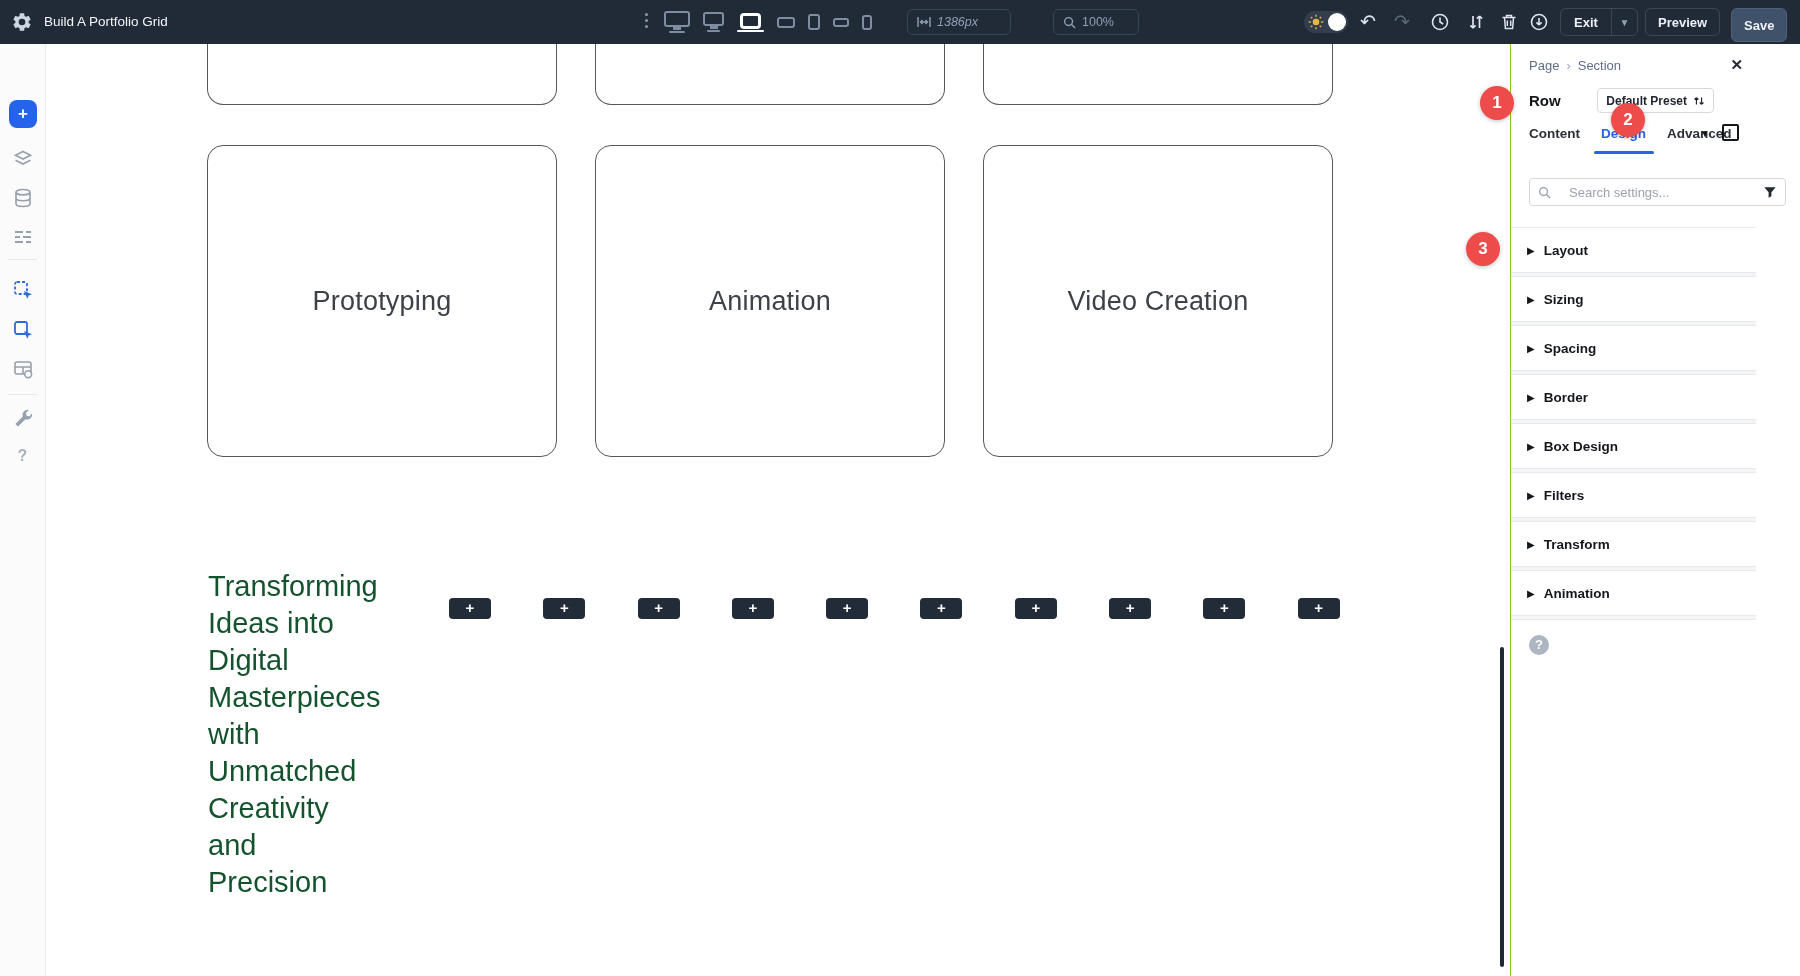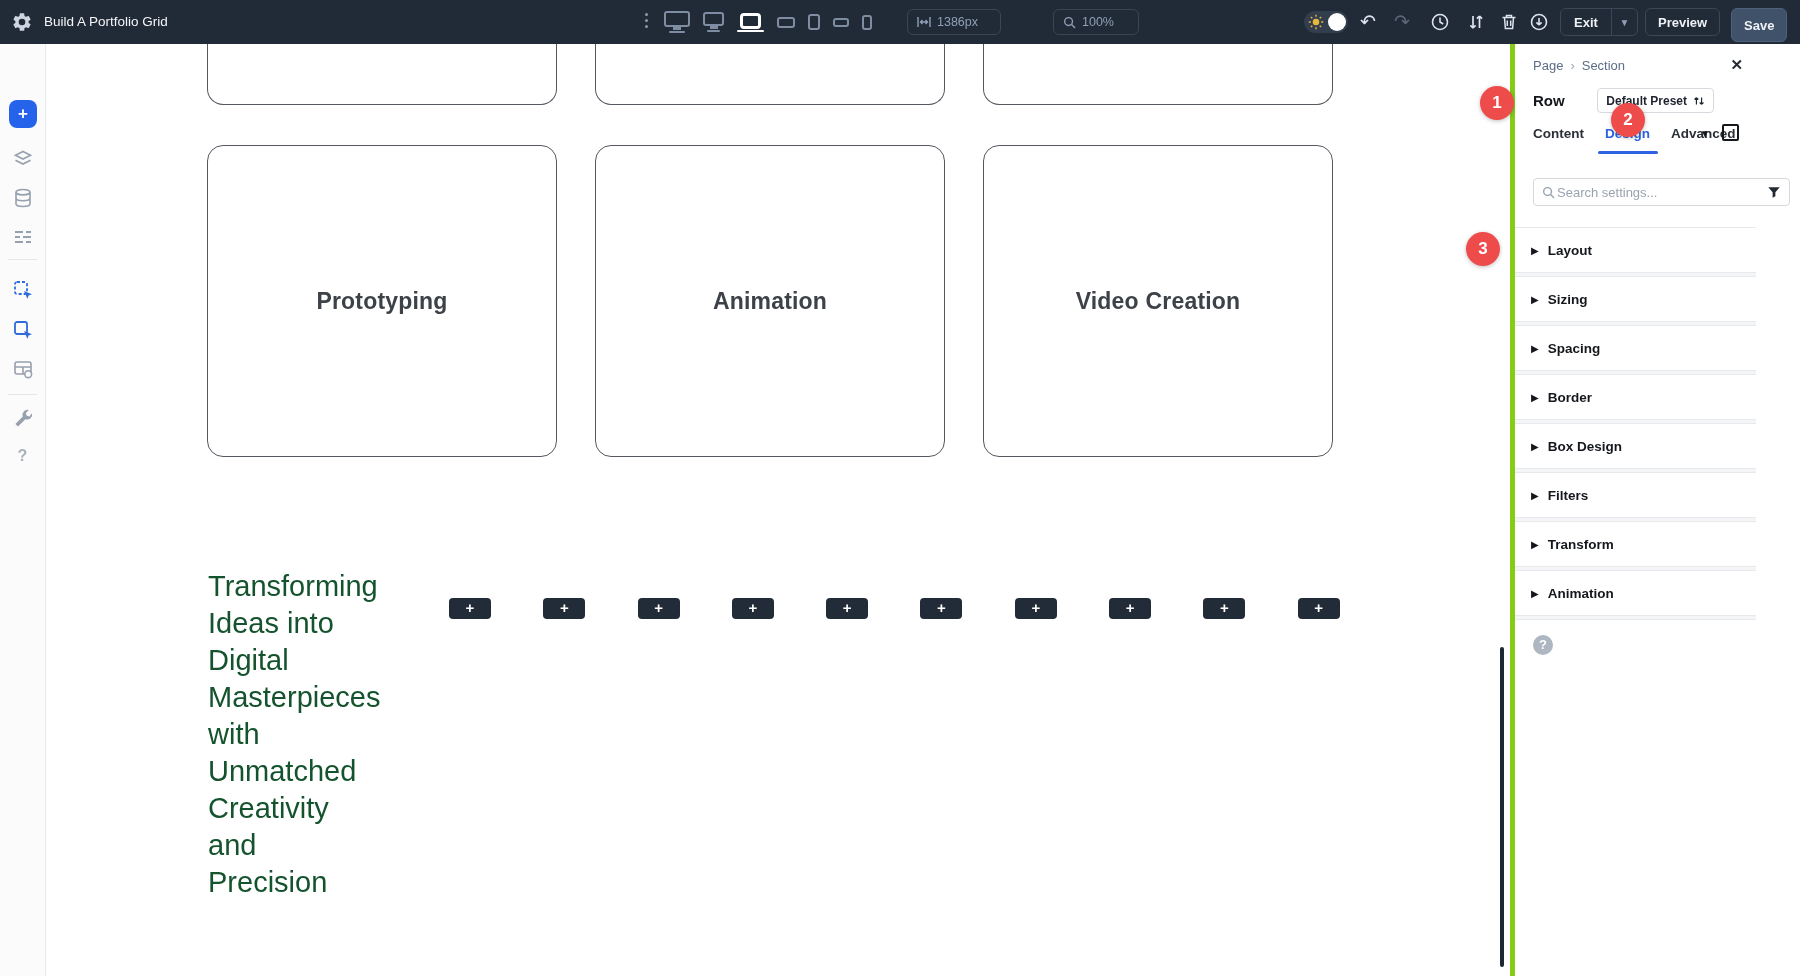--- a/index.html
+++ b/index.html
@@ -22,21 +22,21 @@
   .dev-md .scr { width:21px; height:14px; } .dev-md .base{ width:13px; }
   .dev-laptop .scr { width:21px; height:16px; border:3px solid #ffffff; border-radius:4px; }
   .dev-laptop .base { width:27px; background:#ffffff; }
   .dev-tabl .scr { width:18px; height:11px; }
   .dev-tabp .scr { width:12px; height:16px; }
   .dev-phl .scr { width:16px; height:9px; }
   .dev-php .scr { width:10px; height:15px; }
   .tb-input { position:absolute; top:9px; height:26px; border:1px solid #394656; border-radius:6px;
     display:flex; align-items:center; gap:6px; padding:0 9px; color:#8fa0b5; font-size:12.5px; }
   .tb-input svg { flex:0 0 auto; }
-  .inp-width { left:907px; width:94px; }
+  .inp-width { left:907px; width:104px;font-style:italic; }
   .inp-zoom { left:1053px; width:86px; }
   .toggle { position:absolute; left:1304px; top:11px; width:44px; height:22px; background:#323d4d; border-radius:11px; }
   .toggle .sun { position:absolute; left:4px; top:3px; width:16px; height:16px; color:#e6b83f; }
   .toggle .knob { position:absolute; right:2px; top:2px; width:18px; height:18px; border-radius:50%; background:#fff; }
   .tb-ic { position:absolute; top:12px; width:20px; height:20px; color:#dde4ee; }
   .tb-ic.dim { color:#5b6878; }
   .ic-undo{left:1358px; font-size:19px; line-height:20px; text-align:center;}
   .ic-redo{left:1392px; font-size:19px; line-height:20px; text-align:center;}
   .ic-clock{left:1430px;} .ic-sort{left:1466px;} .ic-trash{left:1499px;} .ic-power{left:1529px;}
   .tb-btn { position:absolute; top:8px; height:28px; border:1px solid #3b4757; border-radius:6px;
@@ -56,43 +56,43 @@
   .sb-div { position:absolute; left:8px; right:8px; height:1px; background:#e5e7ea; }
   .sb-help { font-size:16px; font-weight:700; text-align:center; line-height:24px; color:#aab1bc; }
   .blue { color:#2f6bdb; }
 
   
   .canvas { position:absolute; left:46px; top:44px; width:1464px; bottom:0; background:#fff; overflow:hidden; }
   .card { position:absolute; width:350px; border:1px solid #54585f; background:#fff; }
   .card-top { top:0; height:61px; border-top:none; border-radius:0 0 16px 16px; }
   .card-mid { top:101px; height:312px; border-radius:16px; display:flex; align-items:center; justify-content:center; }
   .c1 { left:161px; } .c2 { left:549px; } .c3 { left:937px; }
-  .card-label { font-size:23px; color:#3d4249; letter-spacing:.2px;font-weight:bold; }
+  .card-label { font-size:27px; color:#3d4249; letter-spacing:.2px; }
   .heading { position:absolute; left:162px; top:524px; width:172px; font-size:29px; line-height:37px; color:#14532d; }
   .plusrow { position:absolute; left:403px; top:554px; display:flex; gap:52.3px; }
   .plusbtn { width:42px; height:21px; background:#222b38; border-radius:4px; color:#fff;
     font-size:15px; font-weight:700; line-height:19px; text-align:center; cursor:pointer; }
   .canvas-scrollbar { position:absolute; left:1454px; top:603px; width:4px; height:320px; background:#1e2734; border-radius:2px; }
 
   
-  .panel { position:absolute; left:1510px; top:44px; width:246px; bottom:0; background:#fff; border-left:5px solid #84cc16; z-index:35; }
+  .panel { position:absolute; left:1510px; top:44px; width:246px; bottom:0; background:#fff; border-left:1px solid #84cc16; z-index:35; }
   .crumbs { position:absolute; left:18px; top:14px; font-size:13px; color:#5d6e88; display:flex; gap:7px; align-items:center; }
   .crumbs .sep { color:#9aa7b8; font-size:13px; }
   .close-x { position:absolute; right:13px; top:12px; font-size:15px; font-weight:700; color:#262b33; cursor:pointer; }
   .elem-label { position:absolute; left:18px; top:48px; font-size:15px; font-weight:700; color:#14171c; }
   .preset-btn { position:absolute; right:42px; top:44px; height:25px; border:1px solid #d6d9de; border-radius:4px;
     background:#fff; display:flex; align-items:center; gap:6px; padding:0 8px; font-size:12px; font-weight:600; color:#1f2430; cursor:pointer; }
   .tabs { position:absolute; left:18px; top:82px; display:flex; gap:21px; font-size:13.5px; font-weight:600; color:#2b2f36; }
   .tab { cursor:pointer; }
   .tab.active { color:#2d63e2; }
   .tab-underline { position:absolute; left:83px; top:107px; width:60px; height:3px; background:#2d63e2; border-radius:2px; }
   .tab-chev { position:absolute; right:46px; top:84px; font-size:10px; color:#14171c; }
   .tab-square { position:absolute; right:17px; top:80px; width:17px; height:17px; border:2px solid #14171c; border-radius:2px; }
   .search-wrap { position:absolute; left:18px; top:134px; width:257px; height:28px; border:1px solid #d4d7dc; border-radius:4px;
-    display:flex; align-items:center; padding:0 8px; gap:2px; background:#fff; }
+    display:flex; align-items:center; padding:0 8px; gap:18px; background:#fff; }
   .search-wrap input { border:none; outline:none; flex:1; font-size:13px; color:#4b5563; font-family:"Liberation Sans",sans-serif; }
   .search-wrap input::placeholder { color:#9aa3af; }
   .funnel { width:14px; height:14px; color:#232a34; flex:0 0 auto; }
   .accordion { position:absolute; left:0; right:0; top:183px; border-top:1px solid #e7e9ec; }
   .acc-row { height:44px; background:#fff; display:flex; align-items:center; padding-left:16px; gap:9px; cursor:pointer; }
   .acc-row .caret { font-size:10px; color:#14171c; }
   .acc-row .lab { font-size:13.5px; font-weight:700; color:#14171c; }
   .acc-gap { height:5px; background:#f4f5f7; border-top:1px solid #e7e9ec; border-bottom:1px solid #e7e9ec; }
   .panel-help { position:absolute; left:18px; top:591px; width:20px; height:20px; border-radius:50%; background:#aeb6c2;
     color:#fff; font-size:13px; font-weight:700; text-align:center; line-height:20px; cursor:pointer; }

